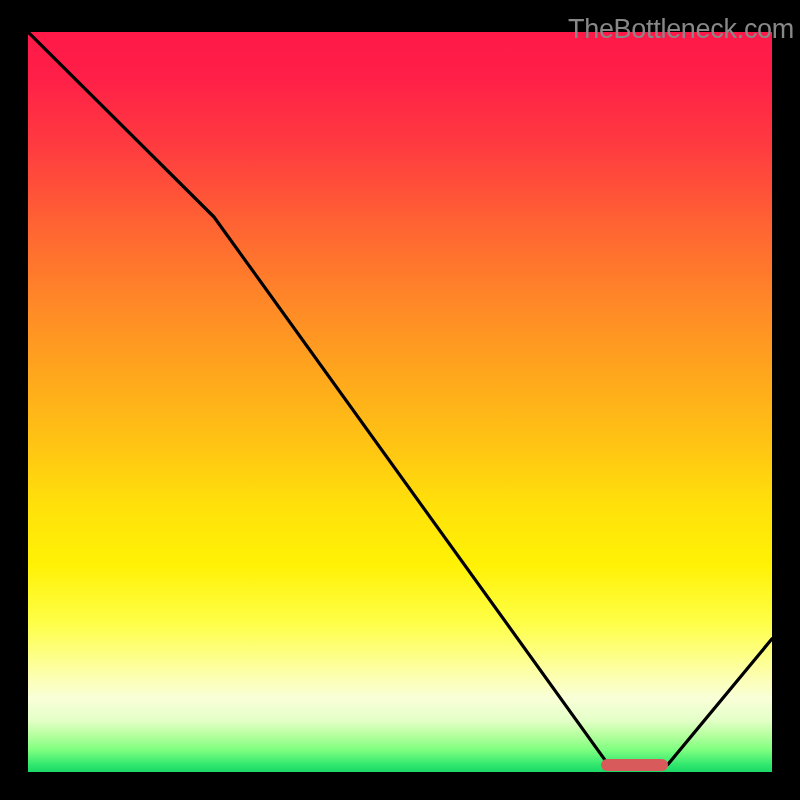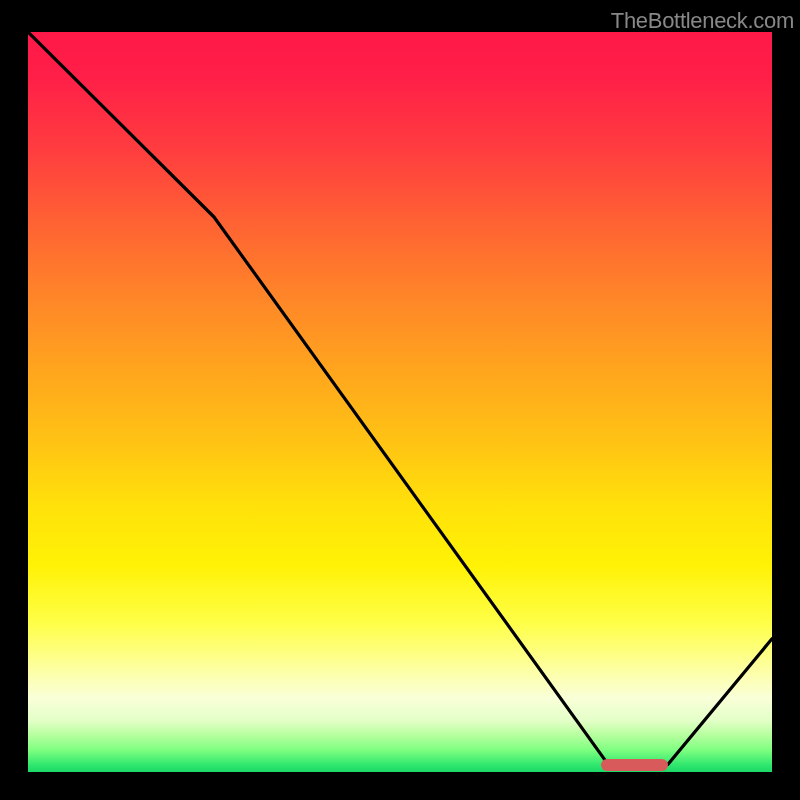--- a/index.html
+++ b/index.html
@@ -6,24 +6,24 @@
   body {
     width: 800px;
     height: 800px;
     background: #000;
     font-family: Arial, Helvetica, sans-serif;
     position: relative;
     overflow: hidden;
   }
   .watermark {
     position: absolute;
-    top: 8px;
+    top: 14px;
     right: 6px;
     color: #888;
-    font-size: 22px;
+    font-size: 27px;
     font-weight: 500;
     z-index: 10;
     letter-spacing: -0.3px;
   }
   .plot-frame {
     position: absolute;
     left: 24px;
     top: 28px;
     width: 752px;
     height: 748px;

